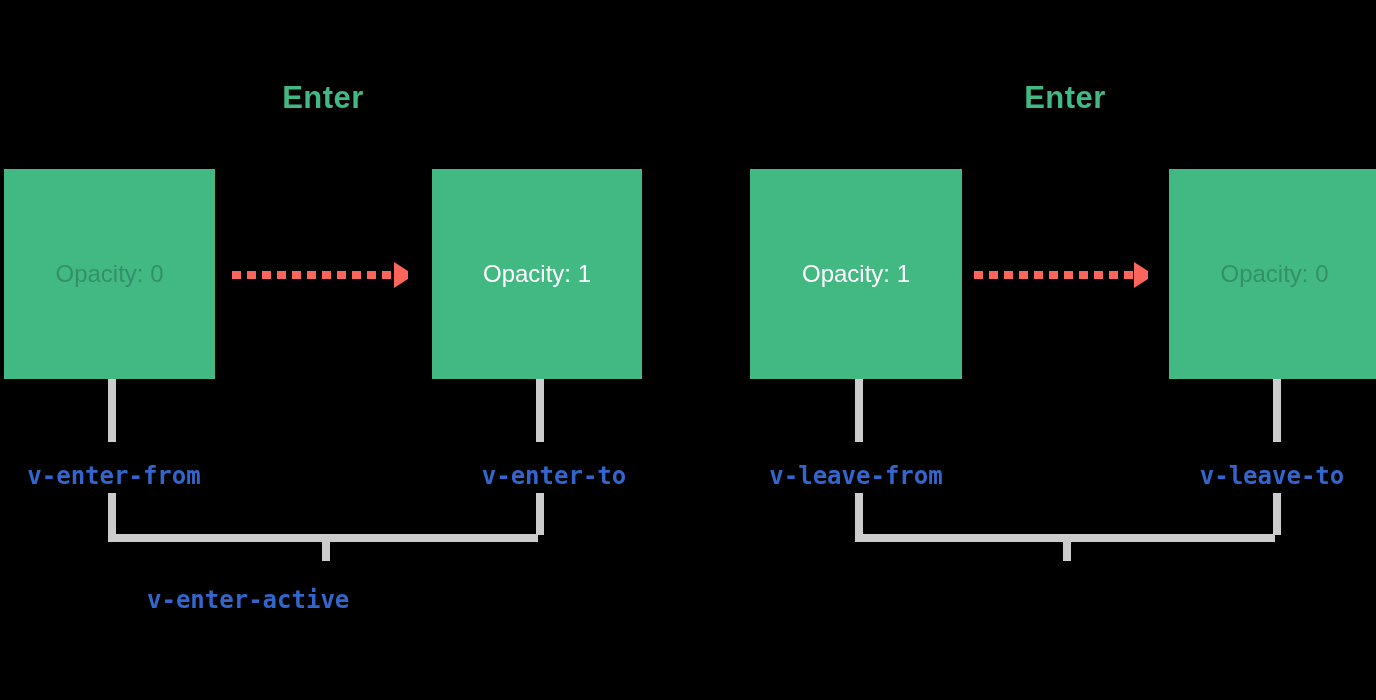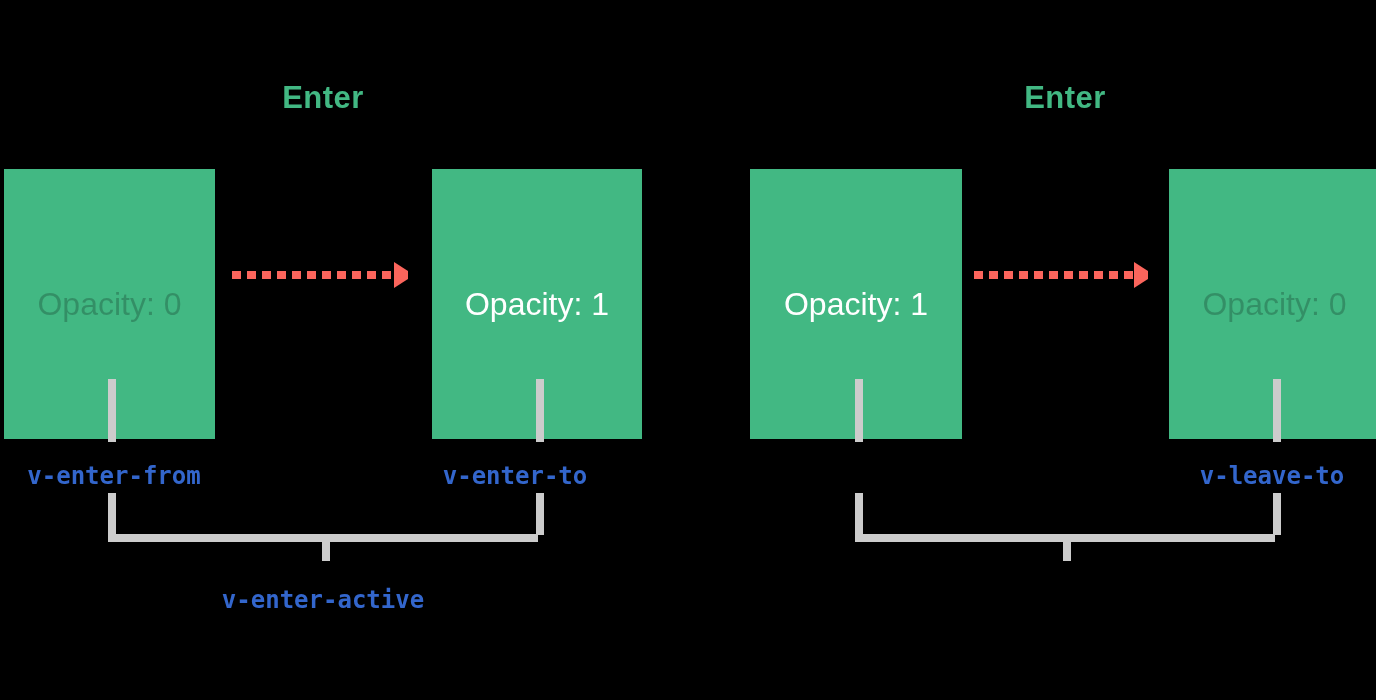--- a/index.html
+++ b/index.html
@@ -21,26 +21,26 @@
     font-weight: 700;
     color: var(--green, #42b883);
     letter-spacing: 0.5px;
   }
   .t-enter { left: 169px; }
   .t-leave { left: 911px; }
 
   .box {
     position: absolute;
     top: 165px;
-    height: 270px;
+    height: 210px;
     background: var(--green, #42b883);
     display: flex;
     align-items: center;
     justify-content: center;
-    font-size: 32px;
+    font-size: 24px;
     color: var(--white, #fff);
   }
   .b1 { left: 0px;    width: 211px; }
   .b2 { left: 428px;  width: 210px; }
   .b3 { left: 746px;  width: 212px; }
   .b4 { left: 1165px; width: 211px; }
   .box .dim { color: var(--faded, rgba(0,0,0,0.22)); }
 
   .arrow {
     position: absolute;
@@ -83,31 +83,30 @@
     position: absolute;
     font-family: "DejaVu Sans Mono", "Liberation Mono", monospace;
     font-weight: 700;
     font-size: 24px;
     color: var(--blue, #3366cc);
     text-align: center;
     width: 300px;
     top: 454px;
   }
   .c1 { left: -40px; }
-  .c2 { left: 361px; }
+  .c2 { left: 400px; }
   .c3 { left: 702px; }
   .c4 { left: 1118px; }
 
   .cls-active {
     position: absolute;
     font-family: "DejaVu Sans Mono", "Liberation Mono", monospace;
     font-weight: 700;
     font-size: 24px;
     color: var(--blue, #3366cc);
-    text-align: center;
     width: 360px;
     top: 578px;
   }
   .ca1 { left: 139px; }
   .ca2 { left: 879px; }
 </style>
 </head>
 <body>
 
 <div class="canvas">
@@ -147,19 +146,20 @@
     <div class="dash"></div>
     <div class="head"></div>
   </div>
 
   <div class="box b4">
     <span class="dim">Opacity: 0</span>
   </div>
 
   <div class="line vline v3"></div>
   <div class="line vline v4"></div>
+  <div class="cls c3">v-leave-from</div>
   <div class="cls c4">v-leave-to</div>
   <div class="line vline w3"></div>
   <div class="line vline w4"></div>
   <div class="line hline h2"></div>
   <div class="line vline m2"></div>
 
 </div>
 
 </body></html>

